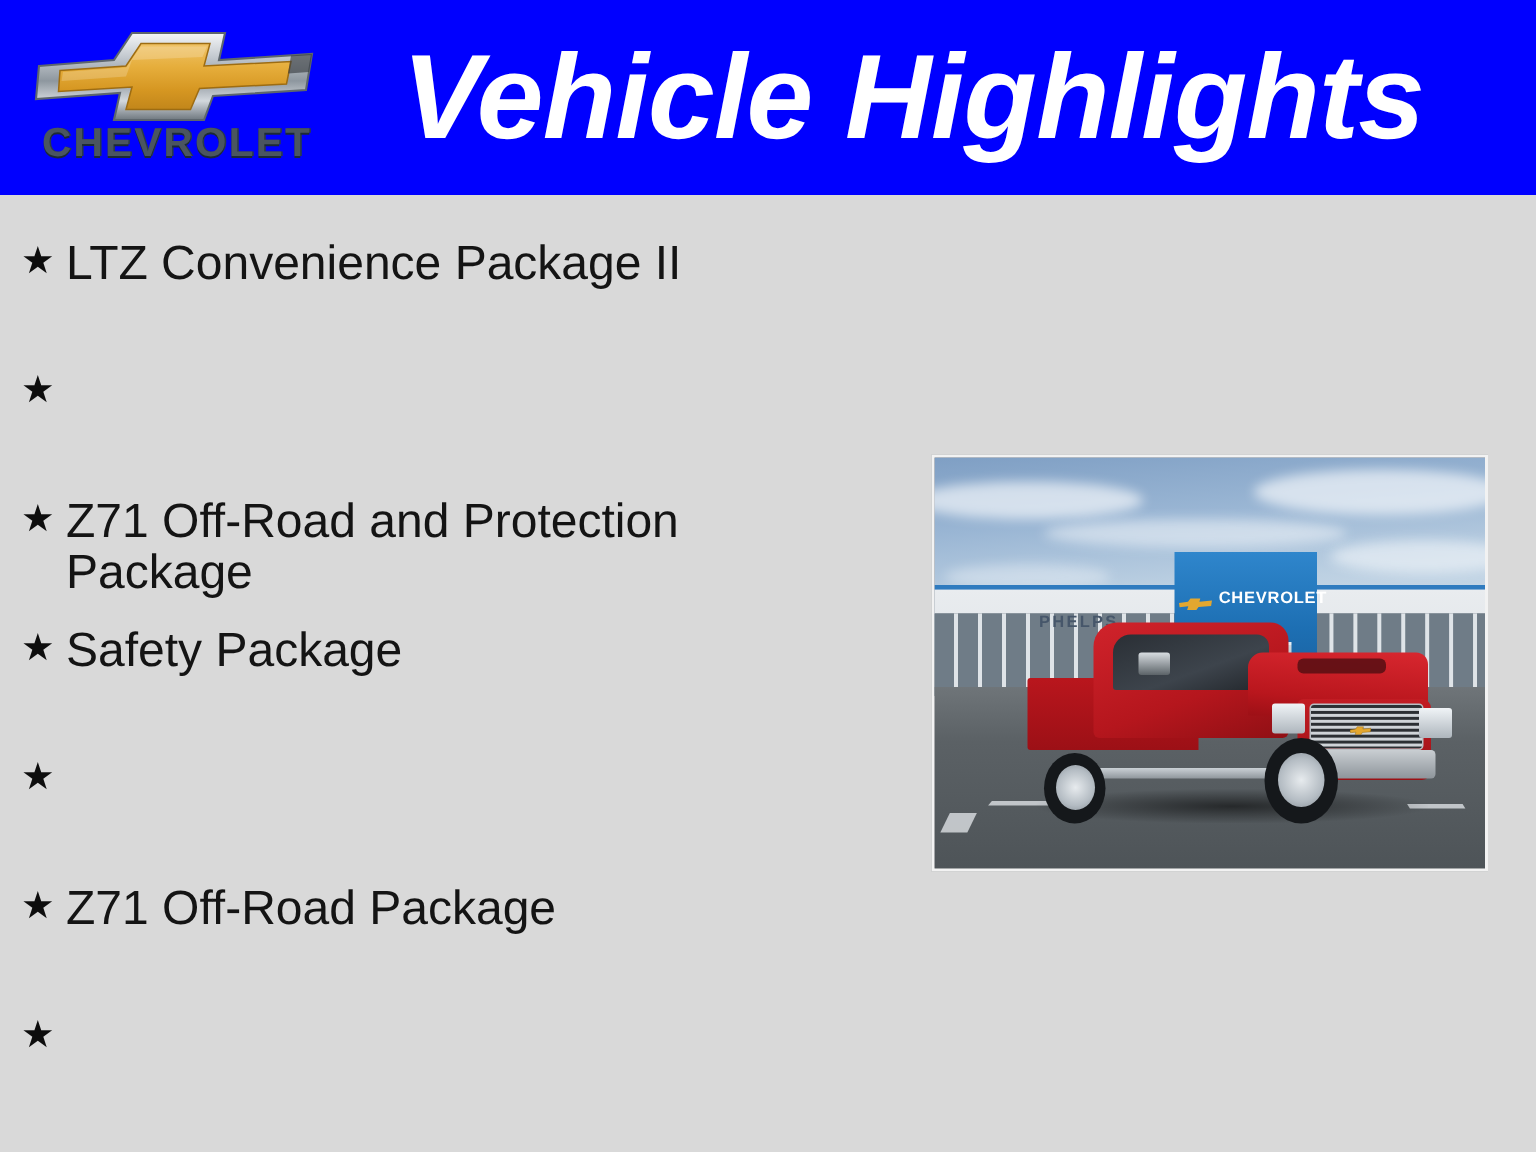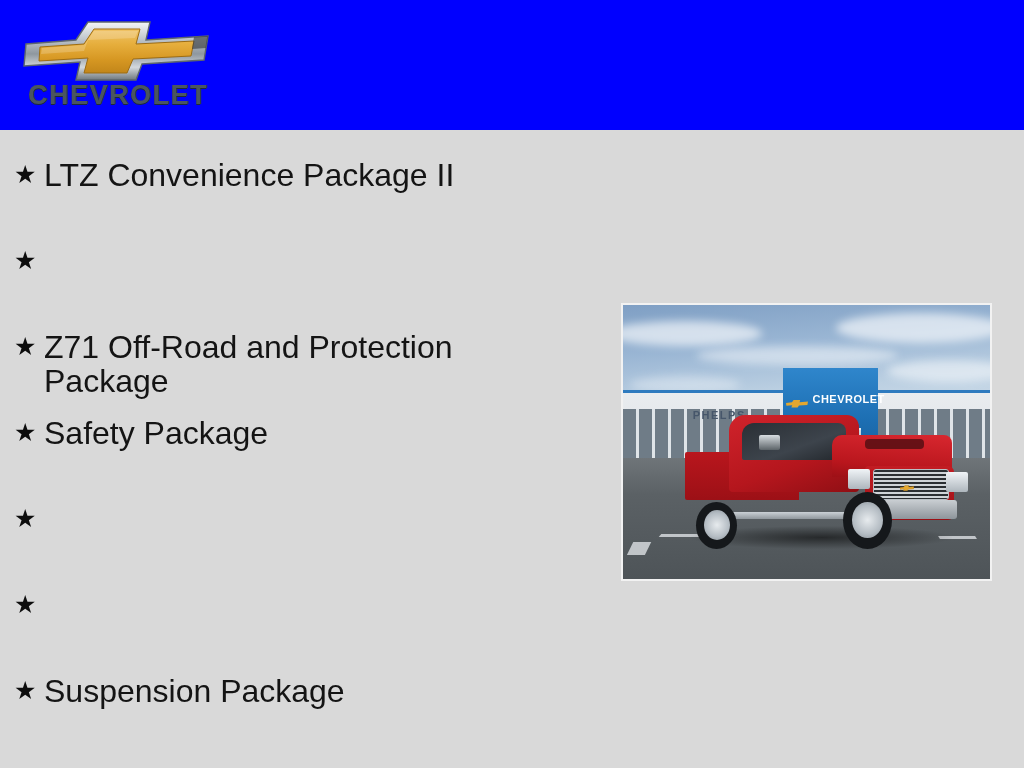--- a/index.html
+++ b/index.html
@@ -310,20 +310,21 @@
         <path d="M22 33 L66 30 L76 15 L122 15 L118 30 L176 27 L173 42 L115 45 L109 59 L66 59 L70 44 L21 47 Z" fill="url(#gold)" stroke="#9d6c12" stroke-width="1"></path>
 
         <path d="M24 34 L66 31 L76 17 L120 17 L117 24 L70 26 L66 37 L23 40 Z" fill="#ffffff" opacity="0.20"></path>
 
         <path d="M176 23 L190 22 L188 34 L174 35 Z" fill="#3a3f44" opacity="0.65"></path>
       </svg>
     </div>
     <div id="brand-wordmark">CHEVROLET</div>
   </div>
 
+  <div id="page-title">Vehicle Highlights</div>
 </div>
 
 <div id="highlights-list">
 
   <div class="highlight-item">
     <span class="highlight-bullet">★</span>
     <span class="highlight-label">LTZ Convenience Package II</span>
   </div>
 
   <div class="highlight-item">
@@ -339,25 +340,25 @@
     <span class="highlight-bullet">★</span>
     <span class="highlight-label">Safety Package</span>
   </div>
 
   <div class="highlight-item">
     <span class="highlight-bullet">★</span>
   </div>
 
   <div class="highlight-item">
     <span class="highlight-bullet">★</span>
-  </div>
-
-  <div class="highlight-item">
-    <span class="highlight-bullet">★</span>
-    <span class="highlight-label">Suspension Package</span>
+    <span class="highlight-label">Z71 Off-Road Package</span>
+  </div>
+
+  <div class="highlight-item">
+    <span class="highlight-bullet">★</span>
   </div>
 </div>
 
 <div id="vehicle-photo">
   <div class="ph-scene">
 
     <div class="ph-sky"></div>
     <div class="ph-cloud c1"></div>
     <div class="ph-cloud c2"></div>
     <div class="ph-cloud c3"></div>

